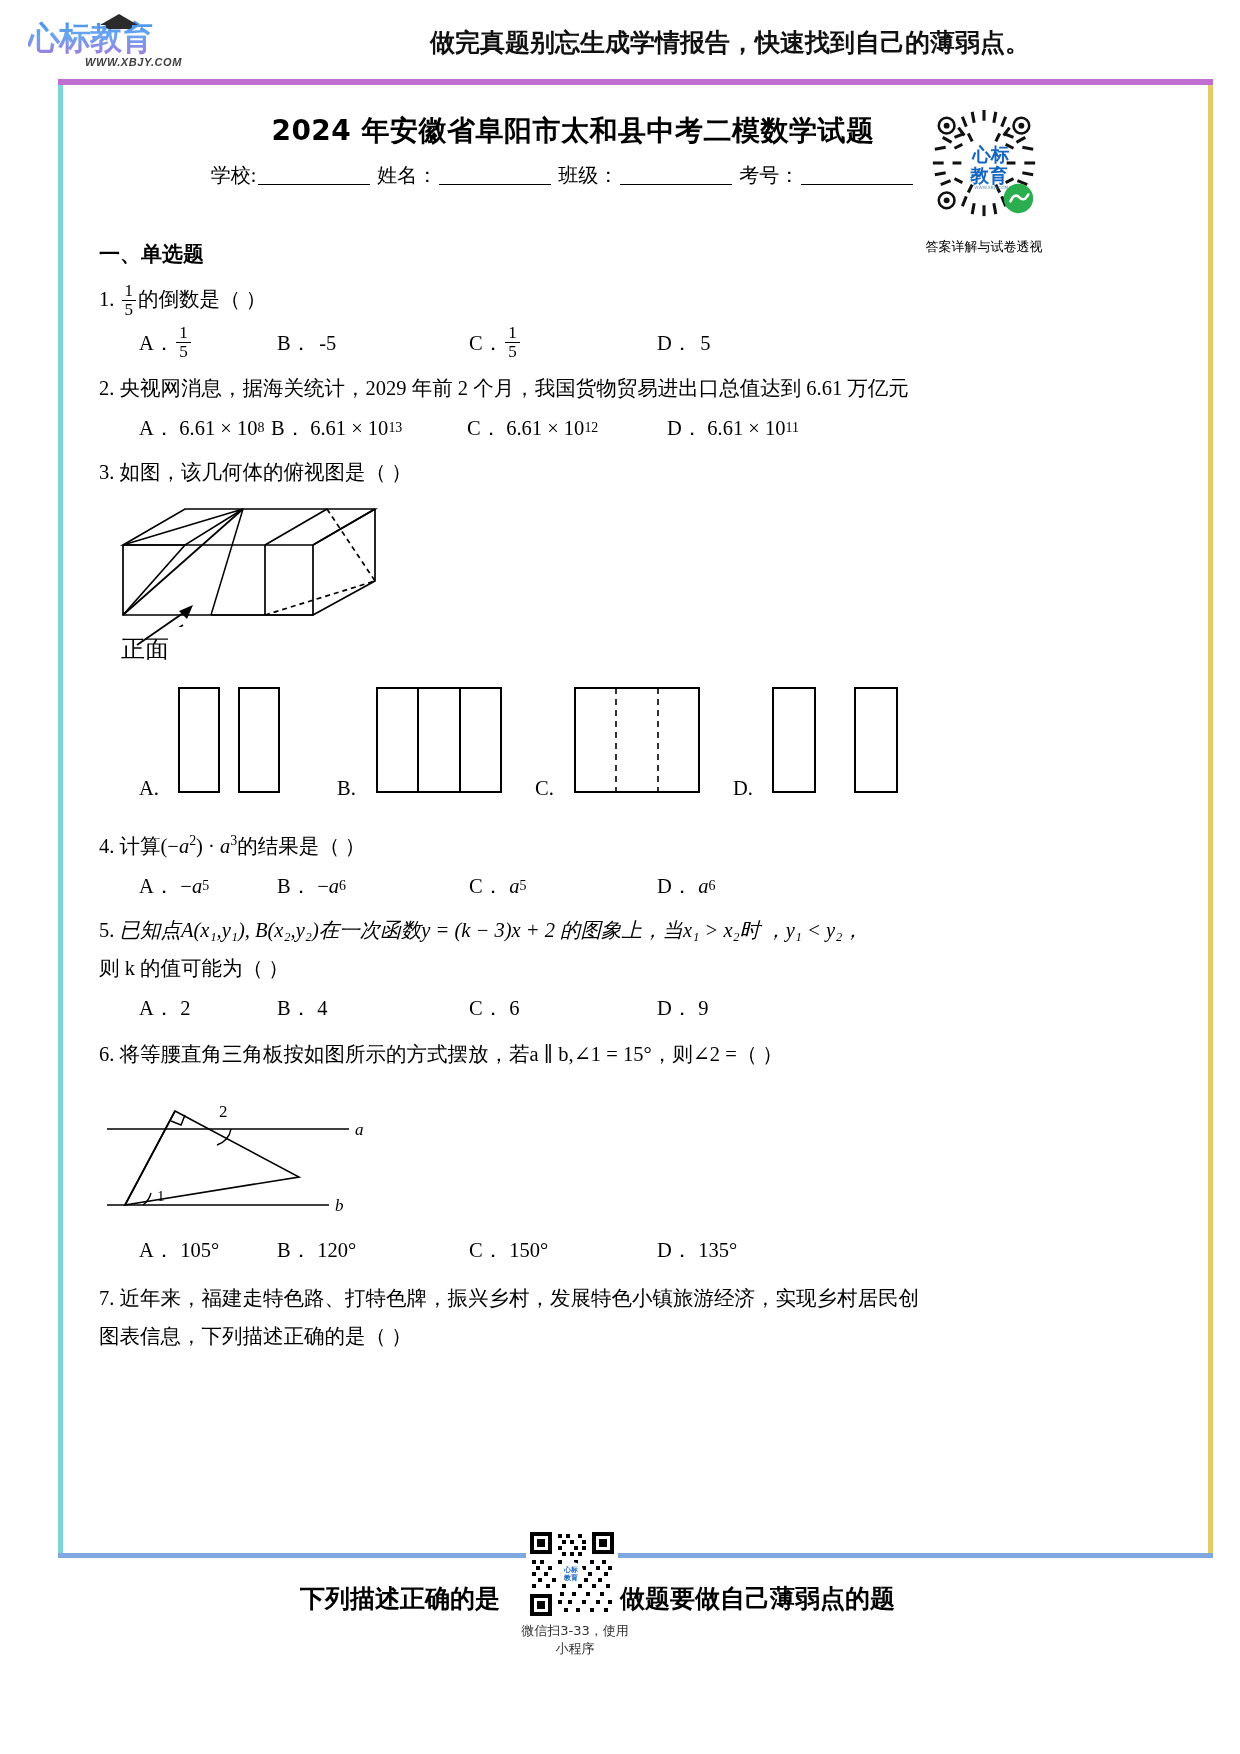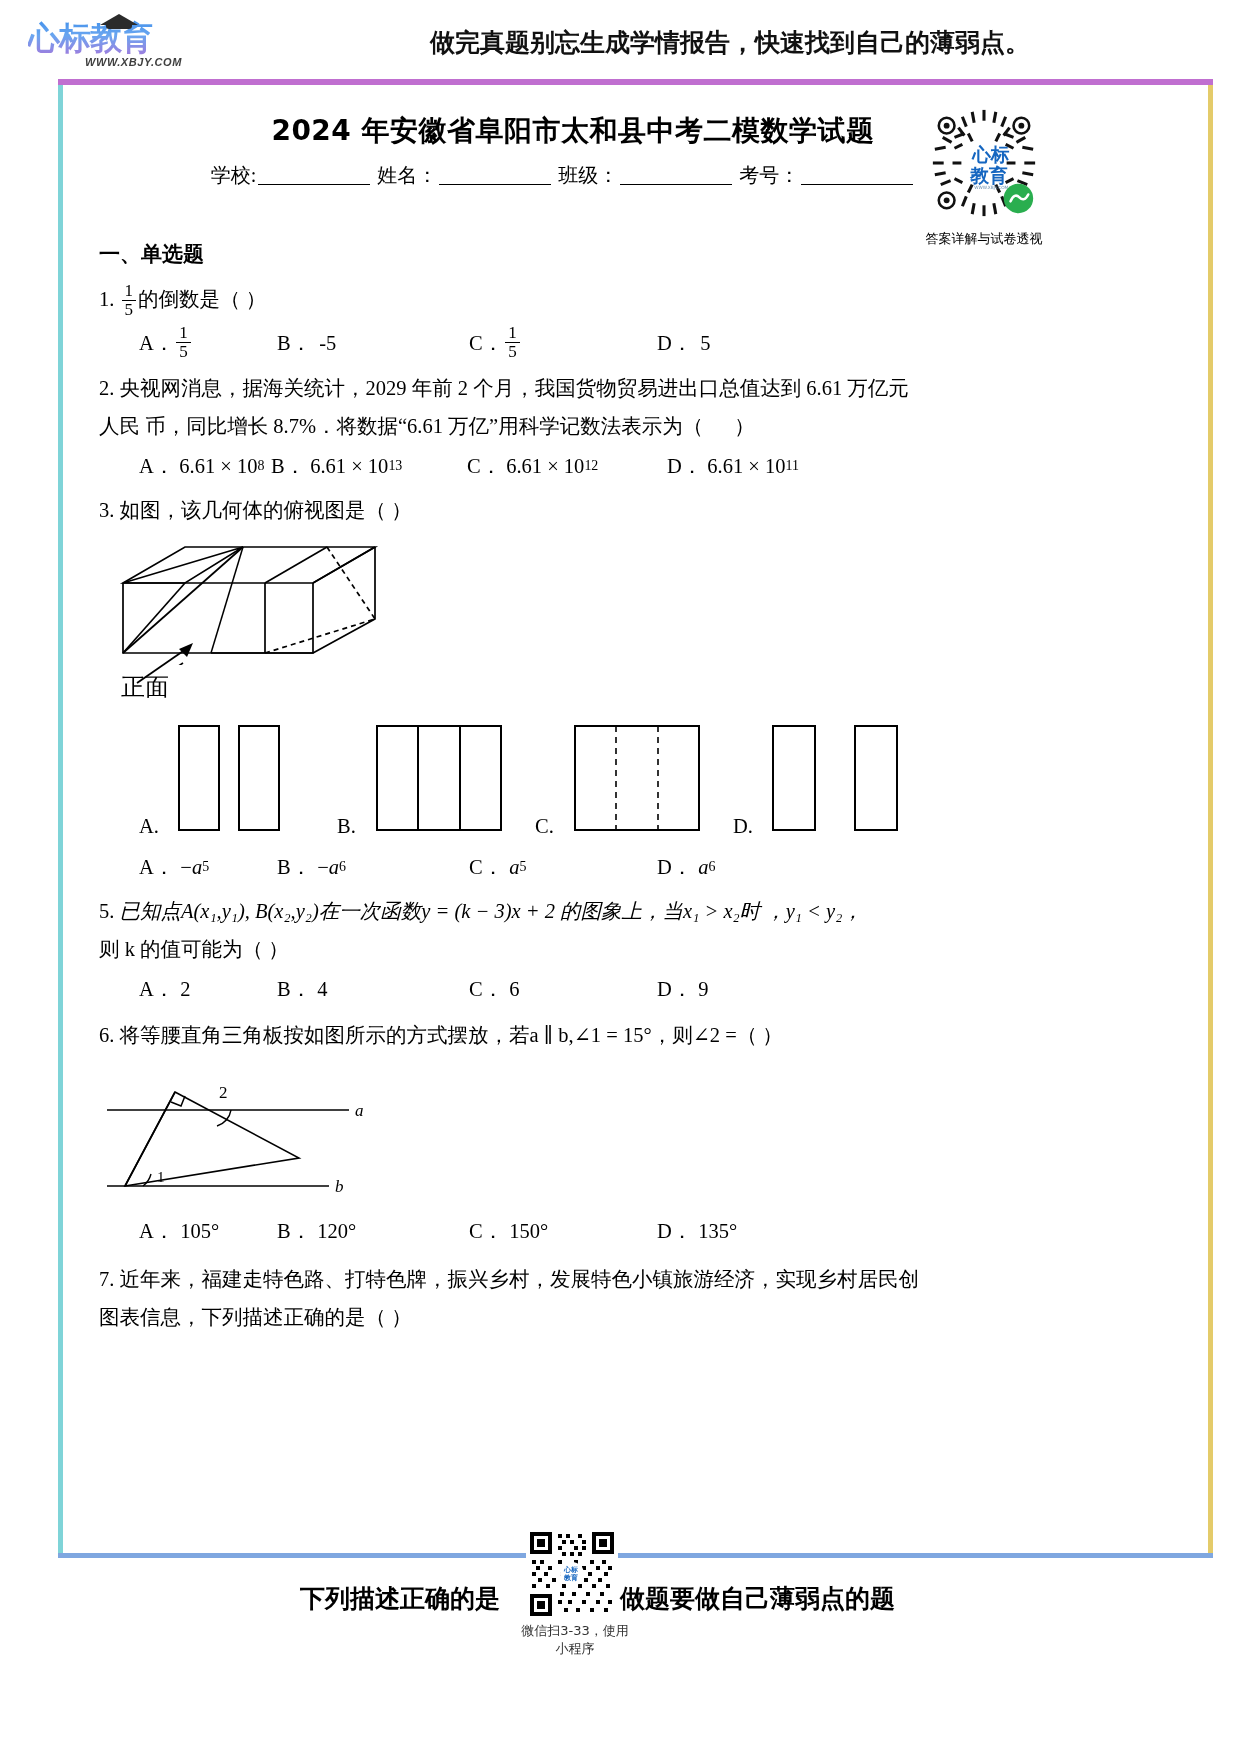--- a/index.html
+++ b/index.html
@@ -90,21 +90,21 @@
     display:inline-block; border-bottom:1.6px solid #000;
     width:112px; height:18px; vertical-align:-3px; margin:0 2px;
   }
 
   
   .qr-block{
     position:absolute; left:845px; top:14px; width:152px; text-align:center;
   }
   .qr-img{ width:118px; height:118px; margin:0 auto; position:relative; }
   .qr-caption{
-    margin-top:8px; font-size:13px; font-family:"DejaVu Sans","Liberation Sans",sans-serif;
+    margin-top:16px; font-size:13px; font-family:"DejaVu Sans","Liberation Sans",sans-serif;
     color:#000; white-space:nowrap;
   }
 
   
   .content{ position:absolute; left:36px; top:150px; width:1000px; }
 
   .section-head{
     font-family:"DejaVu Sans","Liberation Sans",sans-serif;
     font-weight:bold; font-size:21px; margin:0 0 14px 0;
   }
@@ -291,24 +291,20 @@
       <span>
         <span>D．</span>
         <span style="padding-left:8px">5</span>
       </span>
     </div>
 
     <div class="q">
       <span>2.</span>
       <span>央视网消息，据海关统计，2029 年前 2 个月，我国货物贸易进出口总值达到 6.61 万亿元</span>
     </div>
-    <div class="q">
-      <span>人民  币，同比增长 8.7%．将数据“6.61 万亿”用科学记数法表示为（</span>
-      <span style="padding-left:26px">）</span>
-    </div>
     <div class="opts">
       <span class="pad-l" style="width:172px">
         <span>A．</span>
         <span style="padding-left:5px">6.61 × 10</span>
           <sup>8</sup>
       </span>
       <span style="width:196px">
         <span>B．</span>
         <span style="padding-left:5px">6.61 × 10</span>
           <sup>13</sup>
@@ -387,20 +383,24 @@
 
       <span class="optlabel" style="left:634px;">D.</span>
       <svg style="position:absolute;left:672px;top:8px" width="130" height="108" aria-hidden="true">
         <path d="M2 2 L44 2 L44 106 L2 106 Z" fill="none" stroke="#000" stroke-width="2"></path>
         <line x1="44" y1="2" x2="44" y2="106" stroke="#000" stroke-width="1.6" stroke-dasharray="6 5"></line>
         <path d="M84 2 L126 2 L126 106 L84 106 Z" fill="none" stroke="#000" stroke-width="2"></path>
         <line x1="84" y1="2" x2="84" y2="106" stroke="#000" stroke-width="1.6" stroke-dasharray="6 5"></line>
       </svg>
     </div>
 
+    <div class="q" style="margin-top:18px">
+      <span>4.</span>
+      <span>计算(−</span><span class="it">a</span><sup>2</sup><span>) · </span><span class="it">a</span><sup>3</sup><span>的结果是（ ）</span>
+    </div>
     <div class="opts">
       <span class="opt-w-1 pad-l">
         <span>A．</span>
         <span style="padding-left:6px">− </span>
           <span class="it">a</span>
           <sup>5</sup>
       </span>
       <span class="opt-w-2">
         <span>B．</span>
         <span style="padding-left:6px">− </span>

